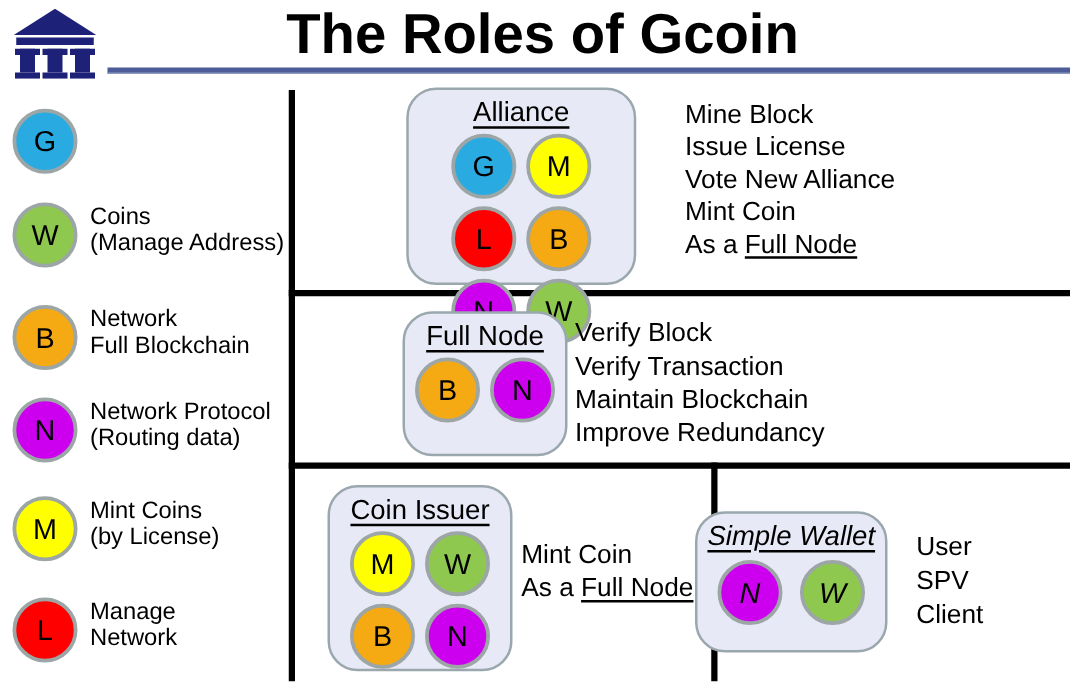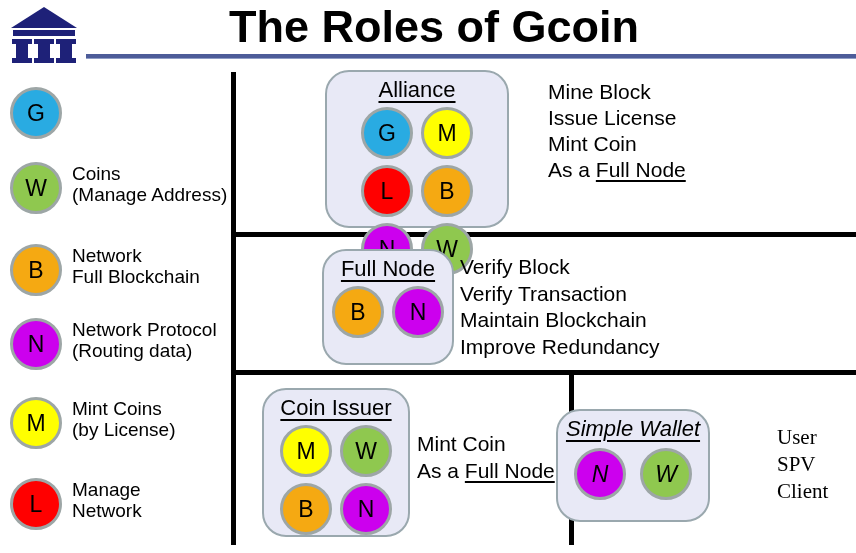--- a/index.html
+++ b/index.html
@@ -68,21 +68,21 @@
   #g-alliance .node-functions{ left:524px; top:79px;margin-left:24px; }
 
   #g-fullnode .node-box      { left:322px; top:249px; width:132px; height:116px; }
   #g-fullnode .node-functions{ left:460px; top:254px; line-height:26.5px; }
 
   #g-coinissuer .node-box      { left:262px; top:388px; width:148px; height:149px; }
   #g-coinissuer .node-functions{ left:417px; top:430px; line-height:27px; }
 
   #g-simplewallet .node-box      { left:556px; top:409px; width:154px; height:113px;font-style:italic; }
   #g-simplewallet .node-box .circles { margin-top:2px; gap:6px 14px; }
-  #g-simplewallet .node-functions{ left:777px; top:424px; line-height:27px;font-family:Liberation Serif, serif; }
+  #g-simplewallet .node-functions{ left:733px; top:424px; line-height:27px; }
 </style>
 </head>
 <body>
 
 <div id="canvas">
 
   
   <svg id="logo" viewBox="0 0 66 56">
     <g class="logo-fill">
       <polygon points="33,0 66,21 0,21" fill="#1e2178"></polygon>
@@ -160,20 +160,21 @@
           <div class="role-circle" style="background: rgb(255, 255, 0);">M</div>
           <div class="role-circle" style="background: rgb(255, 0, 0);">L</div>
           <div class="role-circle" style="background: rgb(245, 169, 18);">B</div>
           <div class="role-circle" style="background: rgb(204, 0, 238);">N</div>
           <div class="role-circle" style="background: rgb(143, 200, 79);">W</div>
         </div>
     </div>
     <div class="node-functions">
         <div>Mine Block</div>
         <div>Issue License</div>
+        <div>Vote New Alliance</div>
         <div>Mint Coin</div>
         <div><span>As a </span><span class="u">Full Node</span></div>
       </div>
   </div>
 
   <div class="node-group" id="g-fullnode">
     <div class="node-box">
       <div class="node-title">Full Node</div>
       <div class="circles">
           <div class="role-circle" style="background: rgb(245, 169, 18);">B</div>

